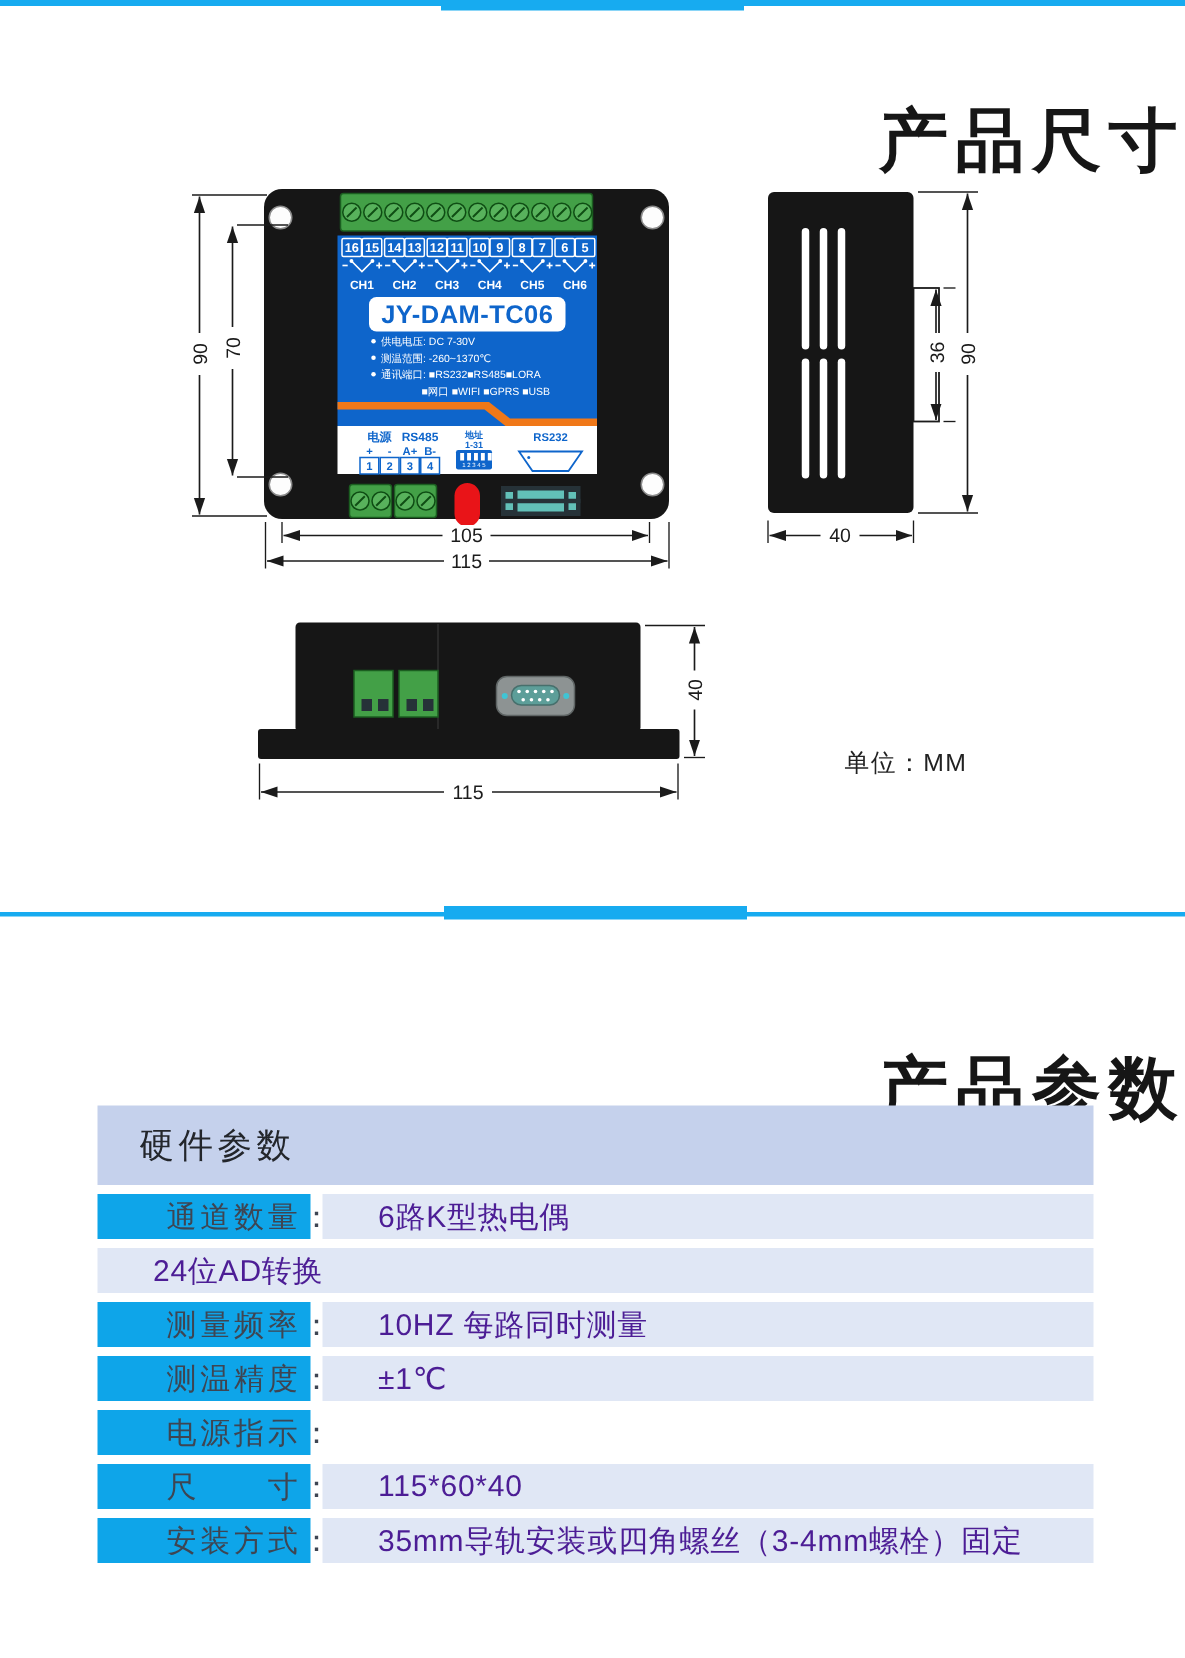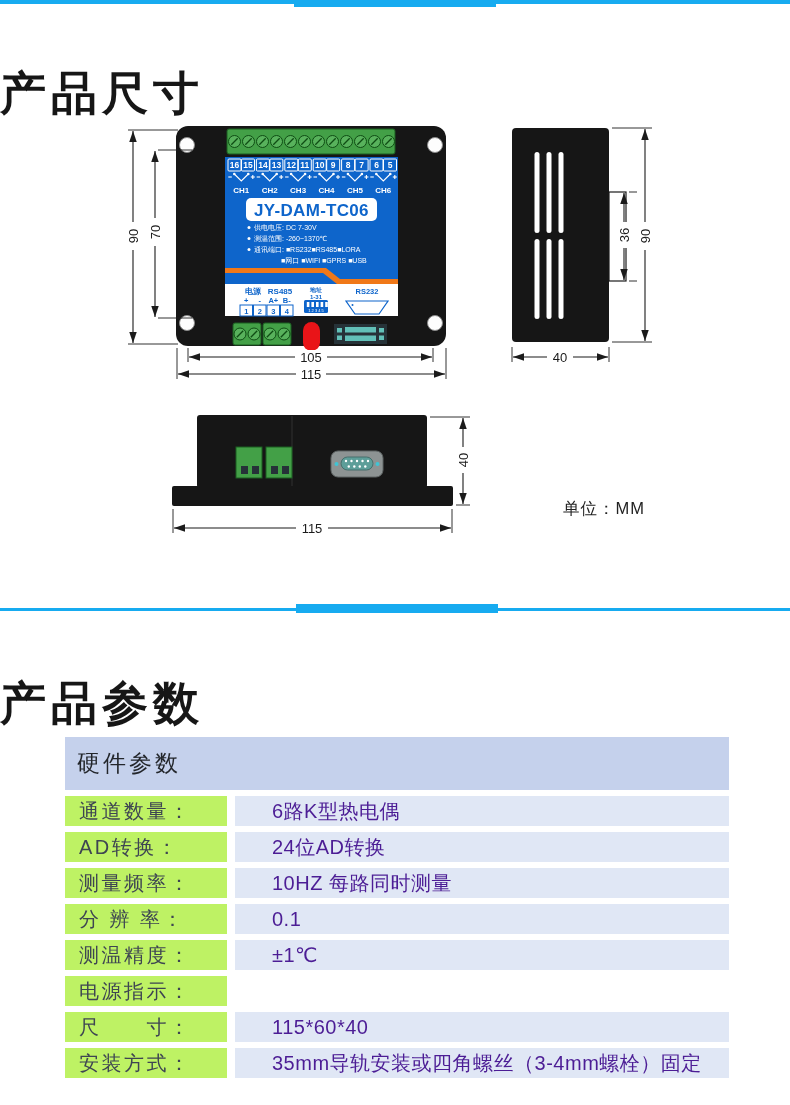--- a/index.html
+++ b/index.html
@@ -7,37 +7,37 @@
     width:790px;height:1105px;position:relative;overflow:hidden;
     background:#ffffff;font-family:"Liberation Sans","DejaVu Sans",sans-serif;
   }
   .accent{background:#17abf0;}
   .divider{position:absolute;}
   .div-top-thin{left:0;top:0;width:790px;height:4px;}
   .div-top-thick{left:294px;top:0;width:202px;height:7px;}
   .div-mid-thin{left:0;top:608px;width:790px;height:3px;}
   .div-mid-thick{left:296px;top:604px;width:202px;height:9px;}
   .section-title{
-    position:absolute;left:0;width:790px;text-align:left;
+    position:absolute;left:0;width:790px;text-align:right;
     font-size:46px;font-weight:bold;color:#161616;letter-spacing:5px;
   }
   .title-dims{top:32px;}
-  .title-params{top:642px;}
+  .title-params{top:664px;}
   #drawing{position:absolute;left:0;top:100px;}
   #drawing text{font-family:"Liberation Sans","DejaVu Sans",sans-serif;}
   .dimtxt{font-size:13px;fill:#1b1b1b;}
   .params{position:absolute;left:65px;top:737px;width:664px;}
   .thead{
     height:53px;background:#c5d1ec;display:flex;align-items:center;
-    padding-left:12px;box-sizing:border-box;font-size:23px;color:#23262b;letter-spacing:3px;
+    padding-left:28px;box-sizing:border-box;font-size:23px;color:#23262b;letter-spacing:3px;
   }
   .trow{display:flex;margin-top:6px;height:30px;}
   .tlabel{
-    width:162px;background:#bef264;display:flex;align-items:center;
-    padding-left:14px;box-sizing:border-box;margin-right:8px;
+    width:142px;background:#0ea5e9;display:flex;align-items:center;
+    padding-left:46px;box-sizing:border-box;margin-right:8px;
     font-size:20px;color:#3e4552;letter-spacing:2.5px;white-space:nowrap;
   }
   .tvalue{
     flex:1;background:#e0e7f5;display:flex;align-items:center;
     padding-left:37px;box-sizing:border-box;
     font-size:20px;color:#4c1d95;letter-spacing:0.5px;white-space:nowrap;
   }
 </style>
 </head>
 <body>
@@ -322,32 +322,27 @@
 <h1 class="section-title title-params">产品参数</h1>
 
 <section class="params">
   <div class="thead">硬件参数</div>
 
   <div class="trow">
     <div class="tlabel">通道数量：</div>
     <div class="tvalue">6路K型热电偶</div>
   </div>
   <div class="trow">
-    <div class="tlabel">AD转换：</div>
     <div class="tvalue">24位AD转换</div>
   </div>
   <div class="trow">
     <div class="tlabel">测量频率：</div>
     <div class="tvalue">10HZ 每路同时测量</div>
   </div>
   <div class="trow">
-    <div class="tlabel">分 辨 率：</div>
-    <div class="tvalue">0.1</div>
-  </div>
-  <div class="trow">
     <div class="tlabel">测温精度：</div>
     <div class="tvalue">±1℃</div>
   </div>
   <div class="trow">
     <div class="tlabel">电源指示：</div>
   </div>
   <div class="trow">
     <div class="tlabel">尺　　寸：</div>
     <div class="tvalue">115*60*40</div>
   </div>

